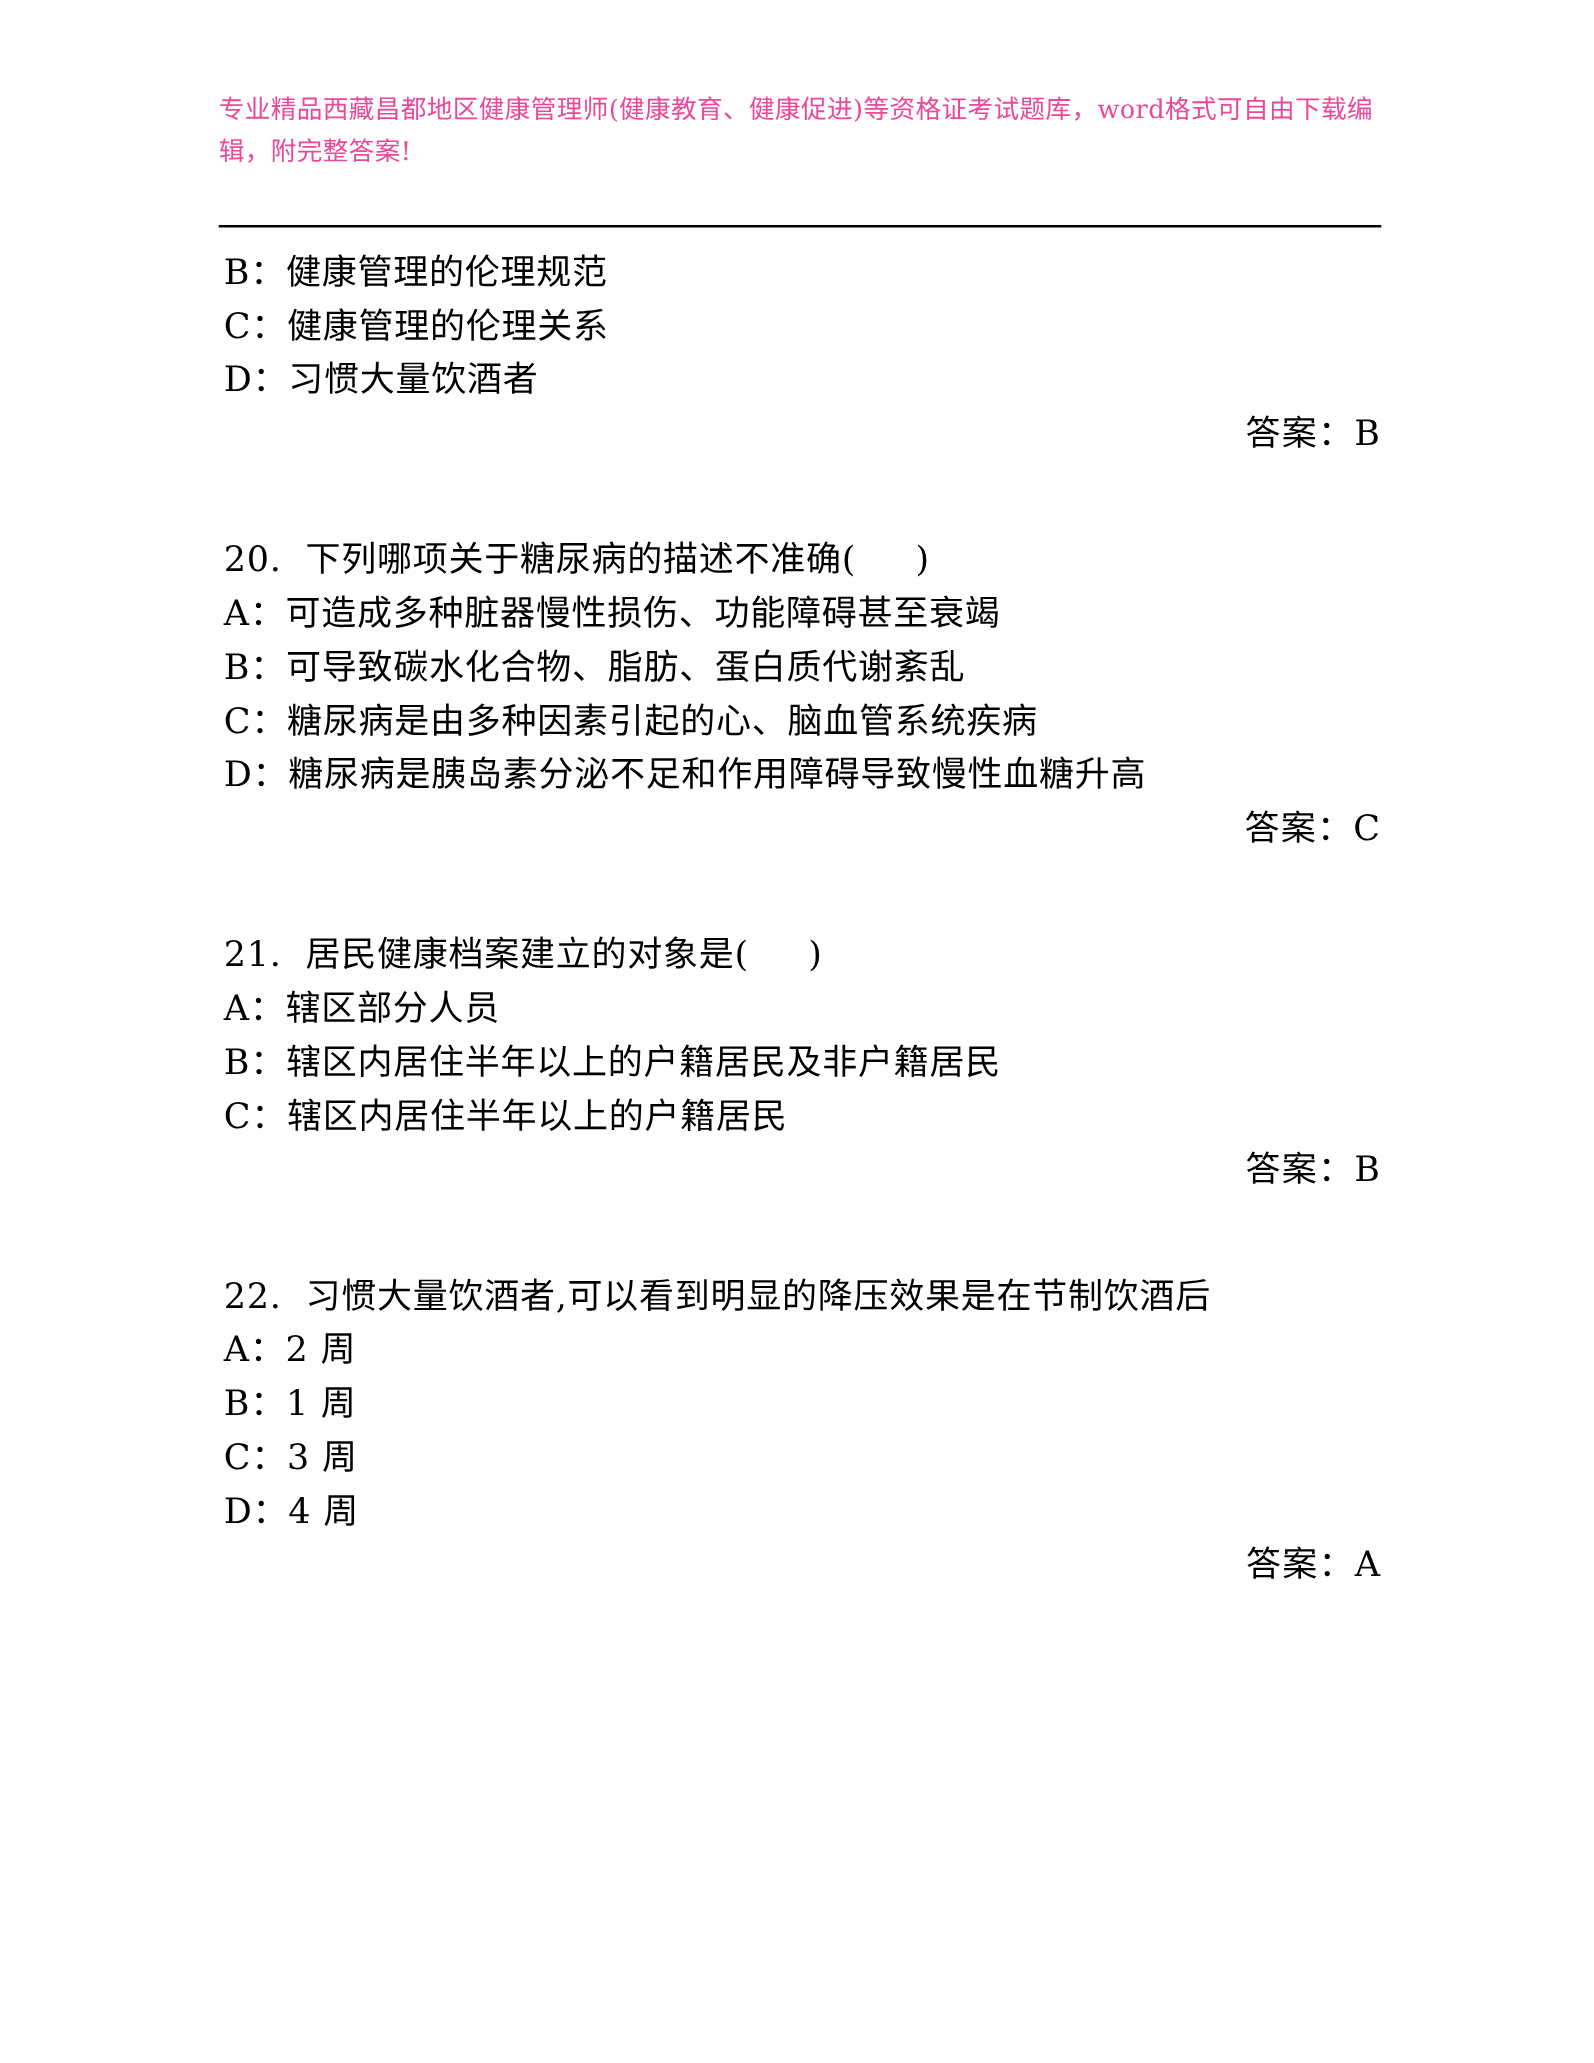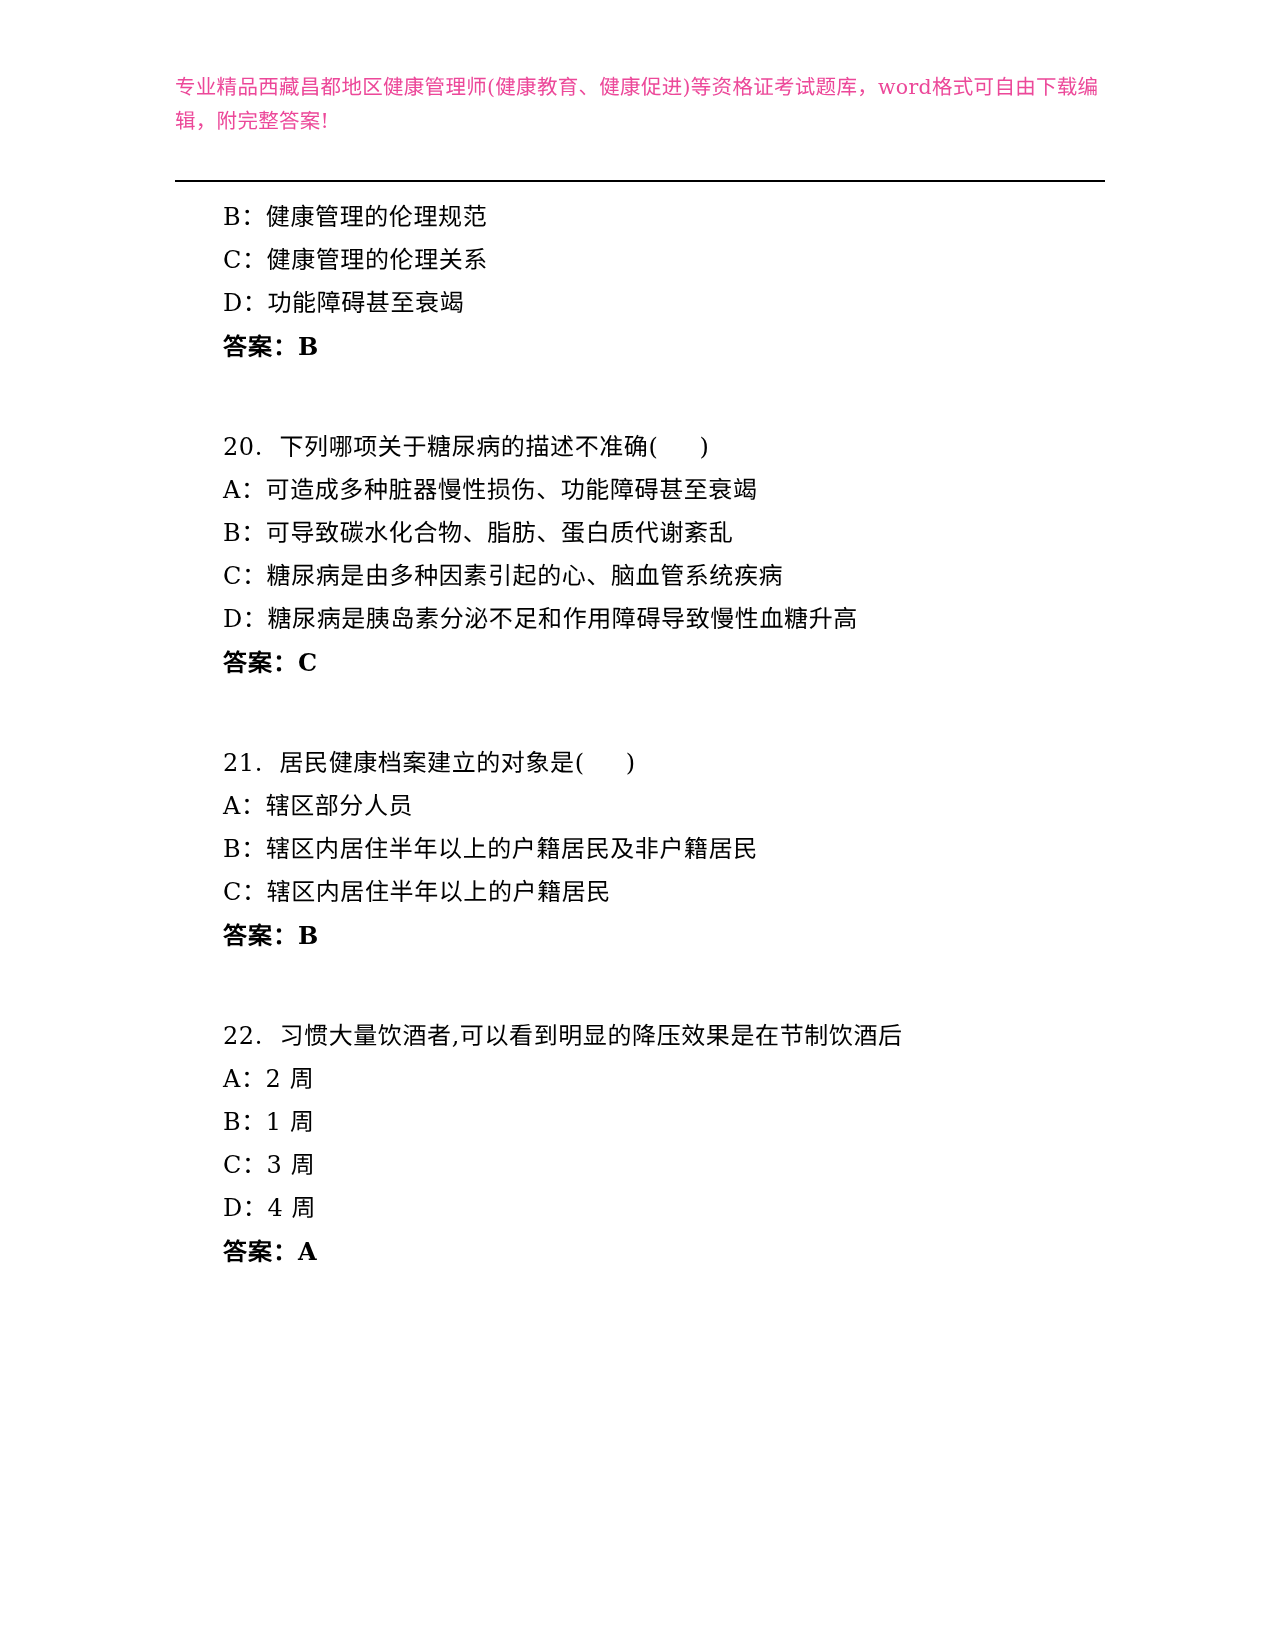--- a/index.html
+++ b/index.html
@@ -36,55 +36,55 @@
     border: 0;
     border-top: 2px solid #000;
     margin: 42px 0 0 0;
     width: 930px;
   }
   .body-block {
     margin-top: 14px;
     width: 930px;
   }
   .line {
-    font-size: 24px;
+    font-size: 28px;
     line-height: 43px;
     letter-spacing: 0.6px;
     white-space: pre-wrap;
-    margin-left: 44px;
   }
   .opt {
     padding-left: 4px;
   }
   .qline {
     padding-left: 4px;
   }
   .answer {
-    font-weight: bold;
+    font-weight: normal;
     padding-left: 4px;
     letter-spacing: 1px;
+    text-align: right;
   }
   .q-gap {
     height: 58px;
   }
 </style>
 </head>
 <body>
 
 <div class="page">
 
   <div class="header-note">专业精品西藏昌都地区健康管理师(健康教育、健康促进)等资格证考试题库，word格式可自由下载编辑，附完整答案!</div>
 
   <hr class="header-rule">
 
   <div class="body-block">
 
     <div class="line opt">B：健康管理的伦理规范</div>
     <div class="line opt">C：健康管理的伦理关系</div>
-    <div class="line opt">D：功能障碍甚至衰竭</div>
+    <div class="line opt">D：习惯大量饮酒者</div>
     <div class="line answer">答案：B</div>
 
     <div class="q-gap"></div>
 
     <div class="line qline"><span>20.</span>&nbsp;&nbsp;<span>下列哪项关于糖尿病的描述不准确(     )</span></div>
     <div class="line opt">A：可造成多种脏器慢性损伤、功能障碍甚至衰竭</div>
     <div class="line opt">B：可导致碳水化合物、脂肪、蛋白质代谢紊乱</div>
     <div class="line opt">C：糖尿病是由多种因素引起的心、脑血管系统疾病</div>
     <div class="line opt">D：糖尿病是胰岛素分泌不足和作用障碍导致慢性血糖升高</div>
     <div class="line answer">答案：C</div>

